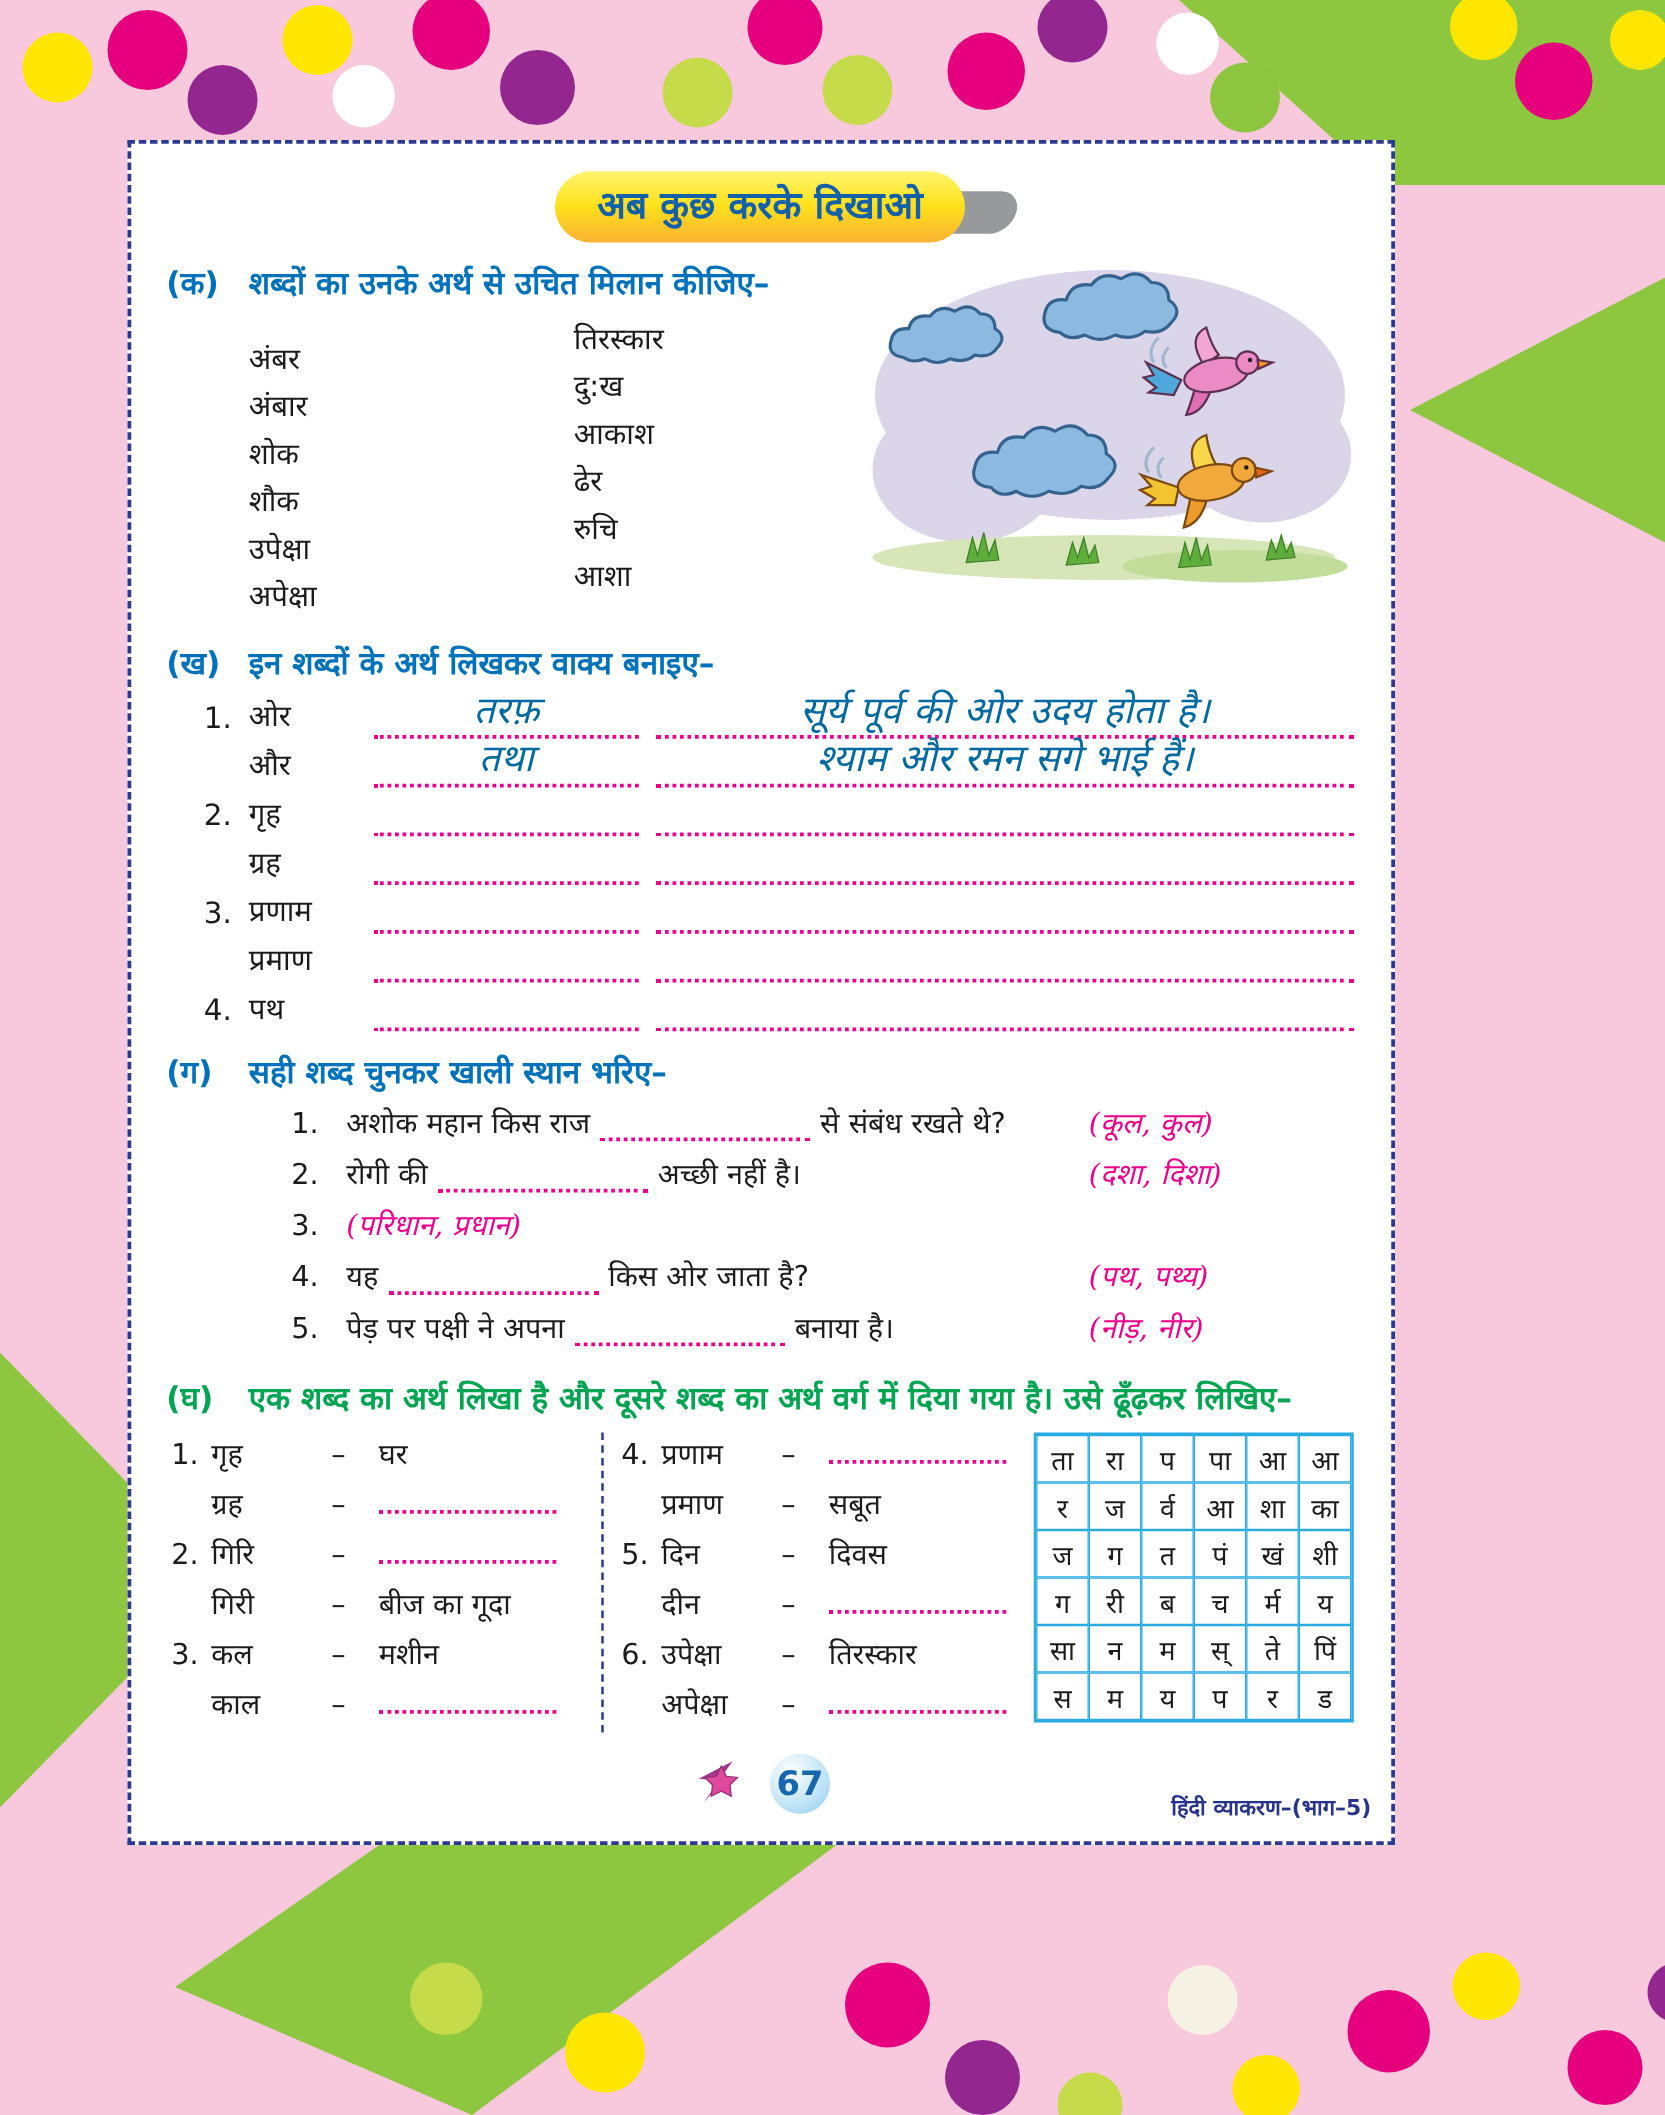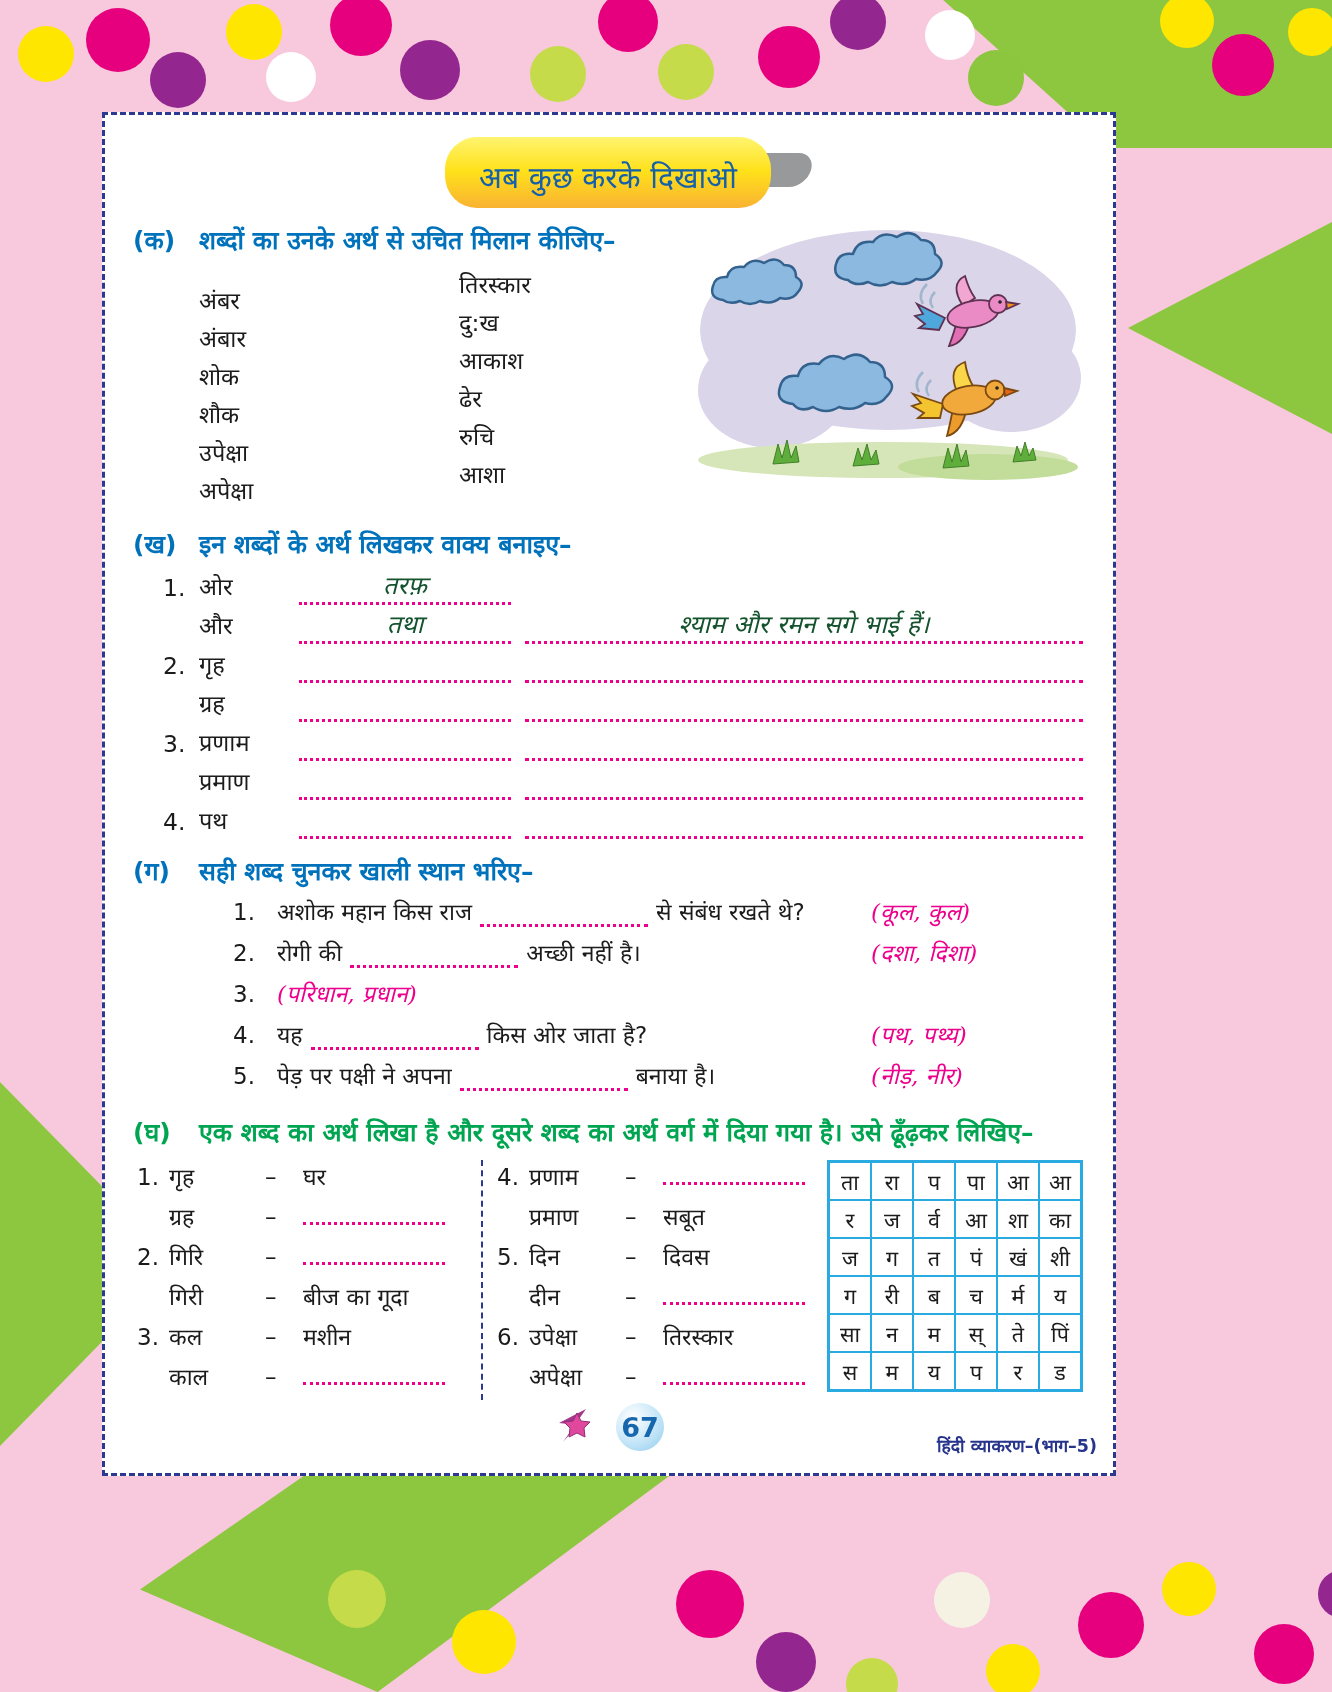--- a/index.html
+++ b/index.html
@@ -21,23 +21,23 @@
     padding:16px 30px 12px 28px; overflow:hidden;
   }
 
   
   .banner-wrap { position:relative; width:max-content; margin:6px auto 14px; }
   .banner-shadow {
     position:absolute; left:60px; right:-40px; top:16px; height:34px;
     background:#97999B; border-radius:4px 40px 40px 10px; transform:skewX(-16deg);
   }
   .banner-pill {
-    position:relative; display:block; padding:19px 34px 11px;
+    position:relative; display:block; padding:5px 34px 11px;
     background:linear-gradient(180deg,#FFF470 0%,#FFE11A 48%,#F9B233 100%);
-    border-radius:32px; color:#1460A9; font-size:30px; font-weight:normal;
+    border-radius:32px; color:#1460A9; font-size:30px; font-weight:bold;
   }
 
   
   .sec-head { display:flex; align-items:baseline; margin-top:14px; font-size:25px; font-weight:bold; color:#0072BC; }
   .sec-label { flex:0 0 66px; }
   .sec-heading { flex:1; }
   .sec-green .sec-label, .sec-green .sec-heading { color:#00A551; }
 
   
   .ka-wrap { display:flex; margin-top:8px; }
@@ -50,21 +50,21 @@
   
   .kha-rows { margin-top:6px; }
   .kha-row { display:flex; align-items:flex-end; height:39px; font-size:23.5px; }
   .kha-num { width:36px; margin-left:30px; padding-bottom:3px; }
   .kha-word { width:100px; padding-bottom:3px; }
   .blank { position:relative; border-bottom:3px dotted #EC008C; height:32px; }
   .kha-meaning { width:212px; margin-right:14px; }
   .kha-sentence { flex:1; }
   .answer {
     position:absolute; left:0; right:0; bottom:1px; text-align:center;
-    color:#14532d; font-style:italic; font-size:25px; white-space:nowrap;
+    color:#0369a1; font-style:italic; font-size:30px; white-space:nowrap;
     font-family:"DejaVu Serif","Liberation Serif",serif;
   }
 
   
   .ga-rows { margin-top:8px; }
   .ga-row { display:flex; align-items:baseline; height:41px; font-size:23px; }
   .ga-num { margin-left:100px; width:44px; flex:0 0 auto; }
   .ga-body { flex:1; white-space:nowrap; }
   .inline-blank {
     display:inline-block; width:168px; height:0.95em; margin:0 8px;
@@ -221,20 +221,23 @@
       <span class="sec-heading">इन शब्दों के अर्थ लिखकर वाक्य बनाइए–</span>
     </div>
     <div class="kha-rows">
 
         <div class="kha-row">
           <span class="kha-num">1.</span>
           <span class="kha-word">ओर</span>
           <span class="blank kha-meaning">
             <span class="answer">तरफ़</span>
           </span>
+          <span class="blank kha-sentence">
+            <span class="answer">सूर्य पूर्व की ओर उदय होता है।</span>
+          </span>
         </div>
 
         <div class="kha-row">
           <span class="kha-num"></span>
           <span class="kha-word">और</span>
           <span class="blank kha-meaning">
             <span class="answer">तथा</span>
           </span>
           <span class="blank kha-sentence">
             <span class="answer">श्याम और रमन सगे भाई हैं।</span>

